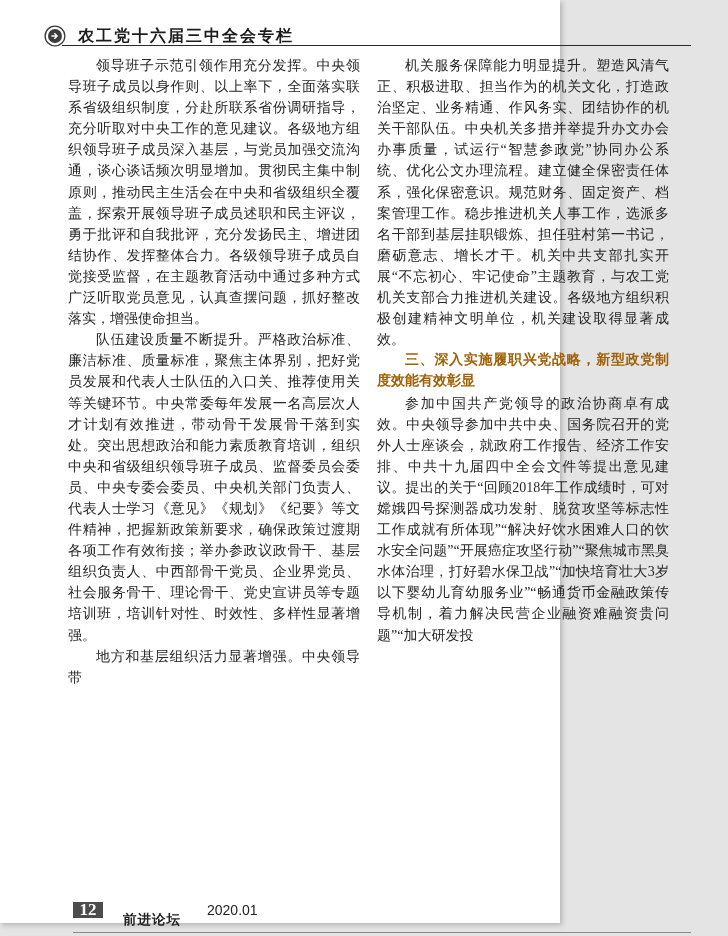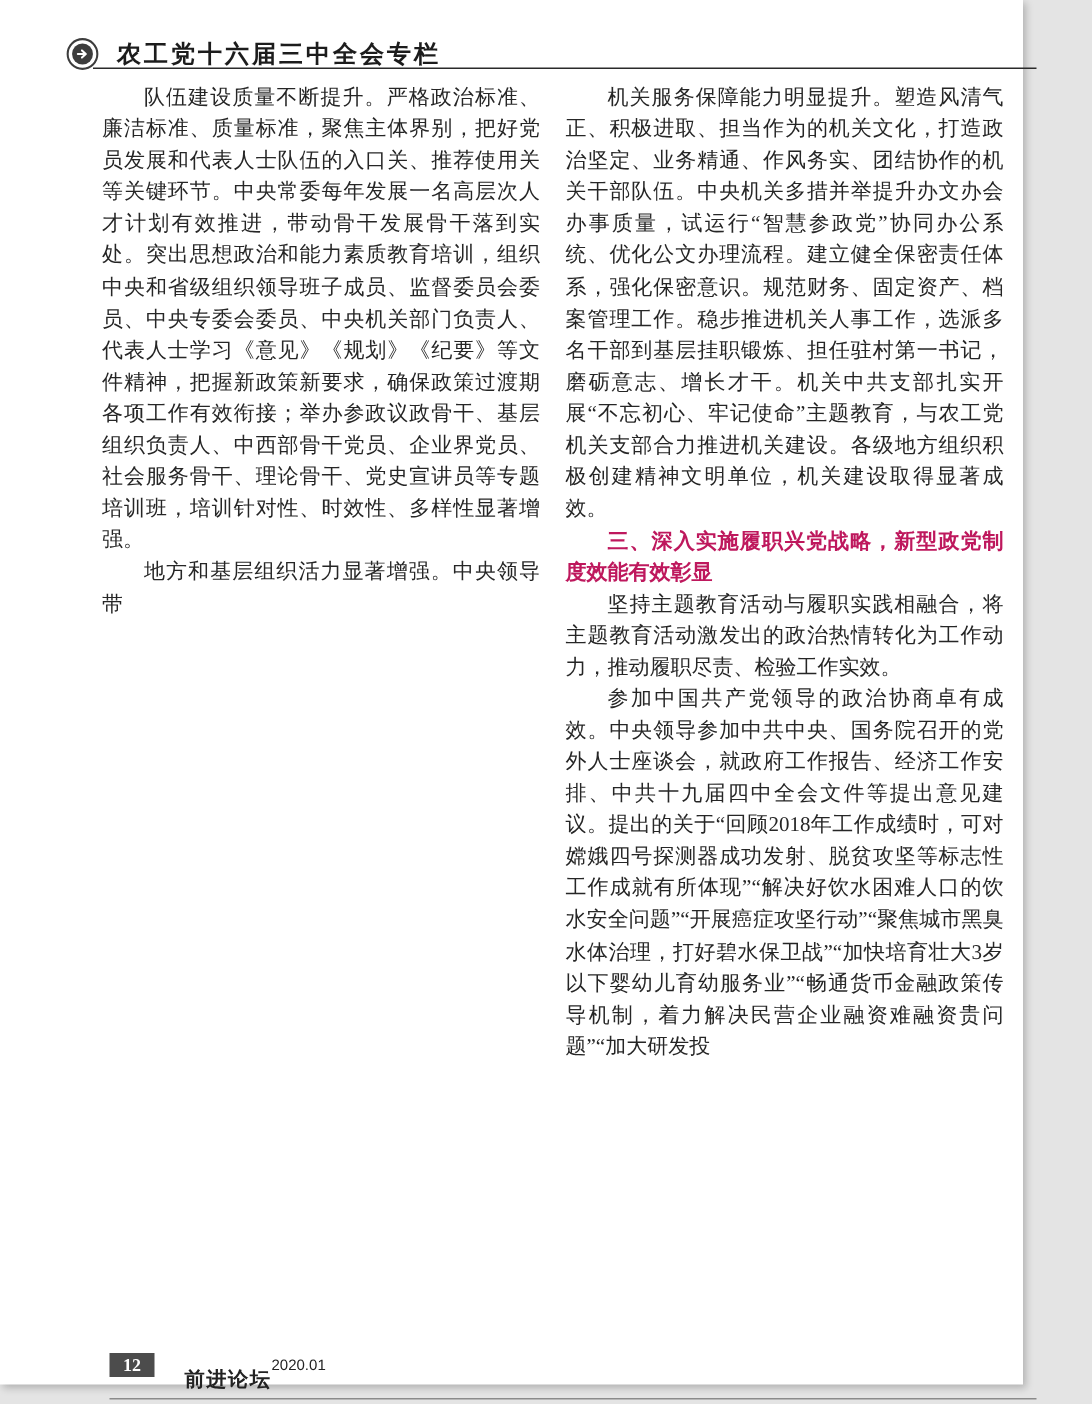--- a/index.html
+++ b/index.html
@@ -6,21 +6,21 @@
   html, body { margin: 0; padding: 0; }
   body {
     width: 728px; height: 936px;
     background: #e4e4e4;
     font-family: "Liberation Serif", "DejaVu Serif", serif;
     position: relative;
     overflow: hidden;
   }
   .page {
     position: absolute; left: 0; top: 0;
-    width: 682px; height: 923px;
+    width: 560px; height: 923px;
     background: #ffffff;
     box-shadow: 2px 2px 5px rgba(0,0,0,0.22);
   }
   
   .header {
     position: absolute; left: 44px; top: 25px;
     display: flex; align-items: center;
   }
   .header-icon { width: 22px; height: 22px; display: inline-block; }
   .header-title {
@@ -48,55 +48,56 @@
     width: 292px;
     font-size: 14px;
     line-height: 21.1px;
     color: #262626;
     text-align: justify;
     text-justify: inter-ideograph;
   }
   .para { margin: 0; }
   .para.indent { text-indent: 2em; }
   .para.heading {
-    font-family: Liberation Sans, sans-serif;
+    font-family: Liberation Mono, monospace;
     font-weight: bold;
-    color: #be185d;
+    color: #a16207;
   }
   
   .footer {
     position: absolute; left: 73px; top: 891px;
     width: 618px;
     display: flex; align-items: center;
     border-bottom: 1.5px solid #8a8a8a;
     padding-bottom: 3px;
   }
   .page-num-badge {
     display: inline-block;
     min-width: 30px; height: 16px;
     background: #4c4c4c;
     color: #ffffff;
     font-family: "Liberation Serif", serif;
     font-weight: bold;
-    font-size: 12px;
+    font-size: 17px;
     line-height: 16px;
     text-align: center;
   }
   .journal-name {
     margin-left: 20px;
     font-family: "Liberation Sans", "DejaVu Sans", sans-serif;
     font-weight: bold;
     font-size: 13.5px;
     letter-spacing: 1px;
     color: #222;
     margin-top: 20px;
   }
   .journal-issue {
+    margin-left: 26px;
     font-family: "Liberation Sans", "DejaVu Sans", sans-serif;
-    font-size: 10px;
+    font-size: 14px;
     color: #222;
   }
 </style>
 </head>
 <body>
 
 <div class="page">
 
   <div class="header">
     <span class="header-icon">
@@ -105,27 +106,27 @@
         <circle cx="12" cy="12" r="7.6" fill="#3d3d3d"></circle>
         <path d="M8.6 12 H14.2 M11.6 9.4 L14.4 12 L11.6 14.6" stroke="#ffffff" stroke-width="1.5" fill="none" stroke-linecap="round" stroke-linejoin="round"></path>
       </svg>
     </span>
     <span class="header-title">农工党十六届三中全会专栏</span>
   </div>
   <div class="header-rule"></div>
 
   <div class="columns">
     <div class="col">
+      <p class="para indent">领导班子示范引领作用充分发挥。中央领导班子成员以身作则、以上率下，全面落实联系省级组织制度，分赴所联系省份调研指导，充分听取对中央工作的意见建议。各级地方组织领导班子成员深入基层，与党员加强交流沟通，谈心谈话频次明显增加。贯彻民主集中制原则，推动民主生活会在中央和省级组织全覆盖，探索开展领导班子成员述职和民主评议，勇于批评和自我批评，充分发扬民主、增进团结协作、发挥整体合力。各级领导班子成员自觉接受监督，在主题教育活动中通过多种方式广泛听取党员意见，认真查摆问题，抓好整改落实，增强使命担当。</p>
       <p class="para indent">队伍建设质量不断提升。严格政治标准、廉洁标准、质量标准，聚焦主体界别，把好党员发展和代表人士队伍的入口关、推荐使用关等关键环节。中央常委每年发展一名高层次人才计划有效推进，带动骨干发展骨干落到实处。突出思想政治和能力素质教育培训，组织中央和省级组织领导班子成员、监督委员会委员、中央专委会委员、中央机关部门负责人、代表人士学习《意见》《规划》《纪要》等文件精神，把握新政策新要求，确保政策过渡期各项工作有效衔接；举办参政议政骨干、基层组织负责人、中西部骨干党员、企业界党员、社会服务骨干、理论骨干、党史宣讲员等专题培训班，培训针对性、时效性、多样性显著增强。</p>
       <p class="para indent">地方和基层组织活力显著增强。中央领导带</p>
     </div>
     <div class="col">
       <p class="para indent">机关服务保障能力明显提升。塑造风清气正、积极进取、担当作为的机关文化，打造政治坚定、业务精通、作风务实、团结协作的机关干部队伍。中央机关多措并举提升办文办会办事质量，试运行“智慧参政党”协同办公系统、优化公文办理流程。建立健全保密责任体系，强化保密意识。规范财务、固定资产、档案管理工作。稳步推进机关人事工作，选派多名干部到基层挂职锻炼、担任驻村第一书记，磨砺意志、增长才干。机关中共支部扎实开展“不忘初心、牢记使命”主题教育，与农工党机关支部合力推进机关建设。各级地方组织积极创建精神文明单位，机关建设取得显著成效。</p>
       <p class="para indent heading">三、深入实施履职兴党战略，新型政党制度效能有效彰显</p>
-      <p class="para indent">坚持主题教育活动与履职实践相融合，将主题教育活动激发出的政治热情转化为工作动力，推动履职尽责、检验工作实效。</p>
       <p class="para indent">参加中国共产党领导的政治协商卓有成效。中央领导参加中共中央、国务院召开的党外人士座谈会，就政府工作报告、经济工作安排、中共十九届四中全会文件等提出意见建议。提出的关于“回顾2018年工作成绩时，可对嫦娥四号探测器成功发射、脱贫攻坚等标志性工作成就有所体现”“解决好饮水困难人口的饮水安全问题”“开展癌症攻坚行动”“聚焦城市黑臭水体治理，打好碧水保卫战”“加快培育壮大3岁以下婴幼儿育幼服务业”“畅通货币金融政策传导机制，着力解决民营企业融资难融资贵问题”“加大研发投</p>
     </div>
   </div>
 
   <div class="footer">
     <span class="page-num-badge">12</span>
     <span class="journal-name">前进论坛</span>
     <span class="journal-issue">2020.01</span>
   </div>
 

